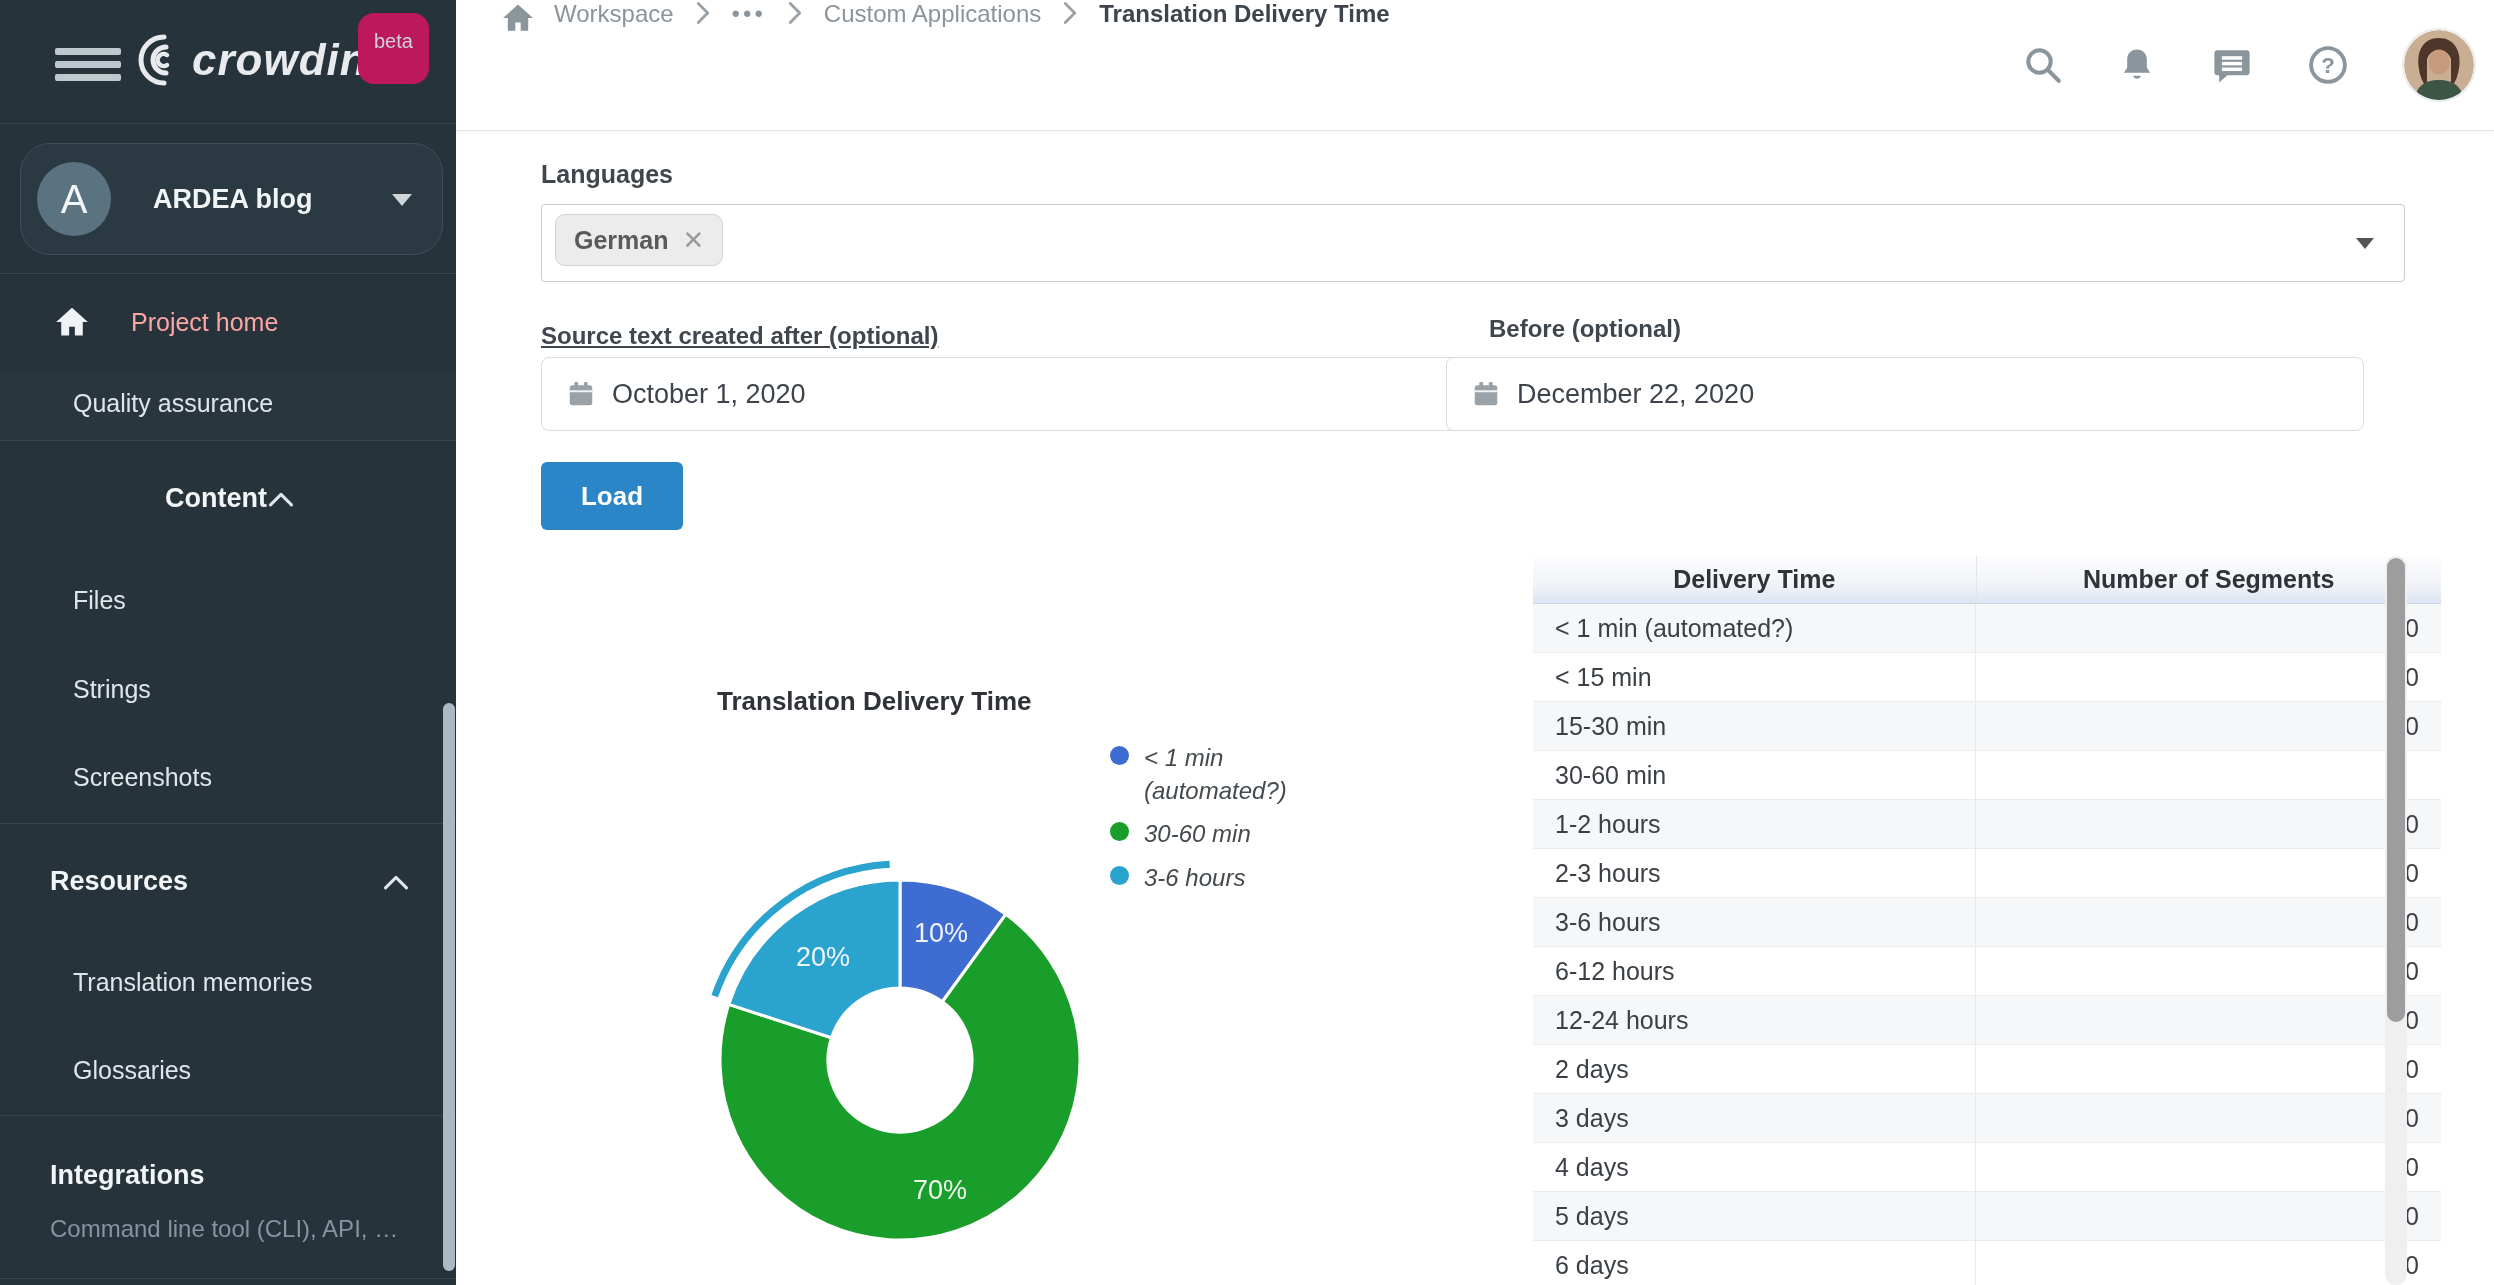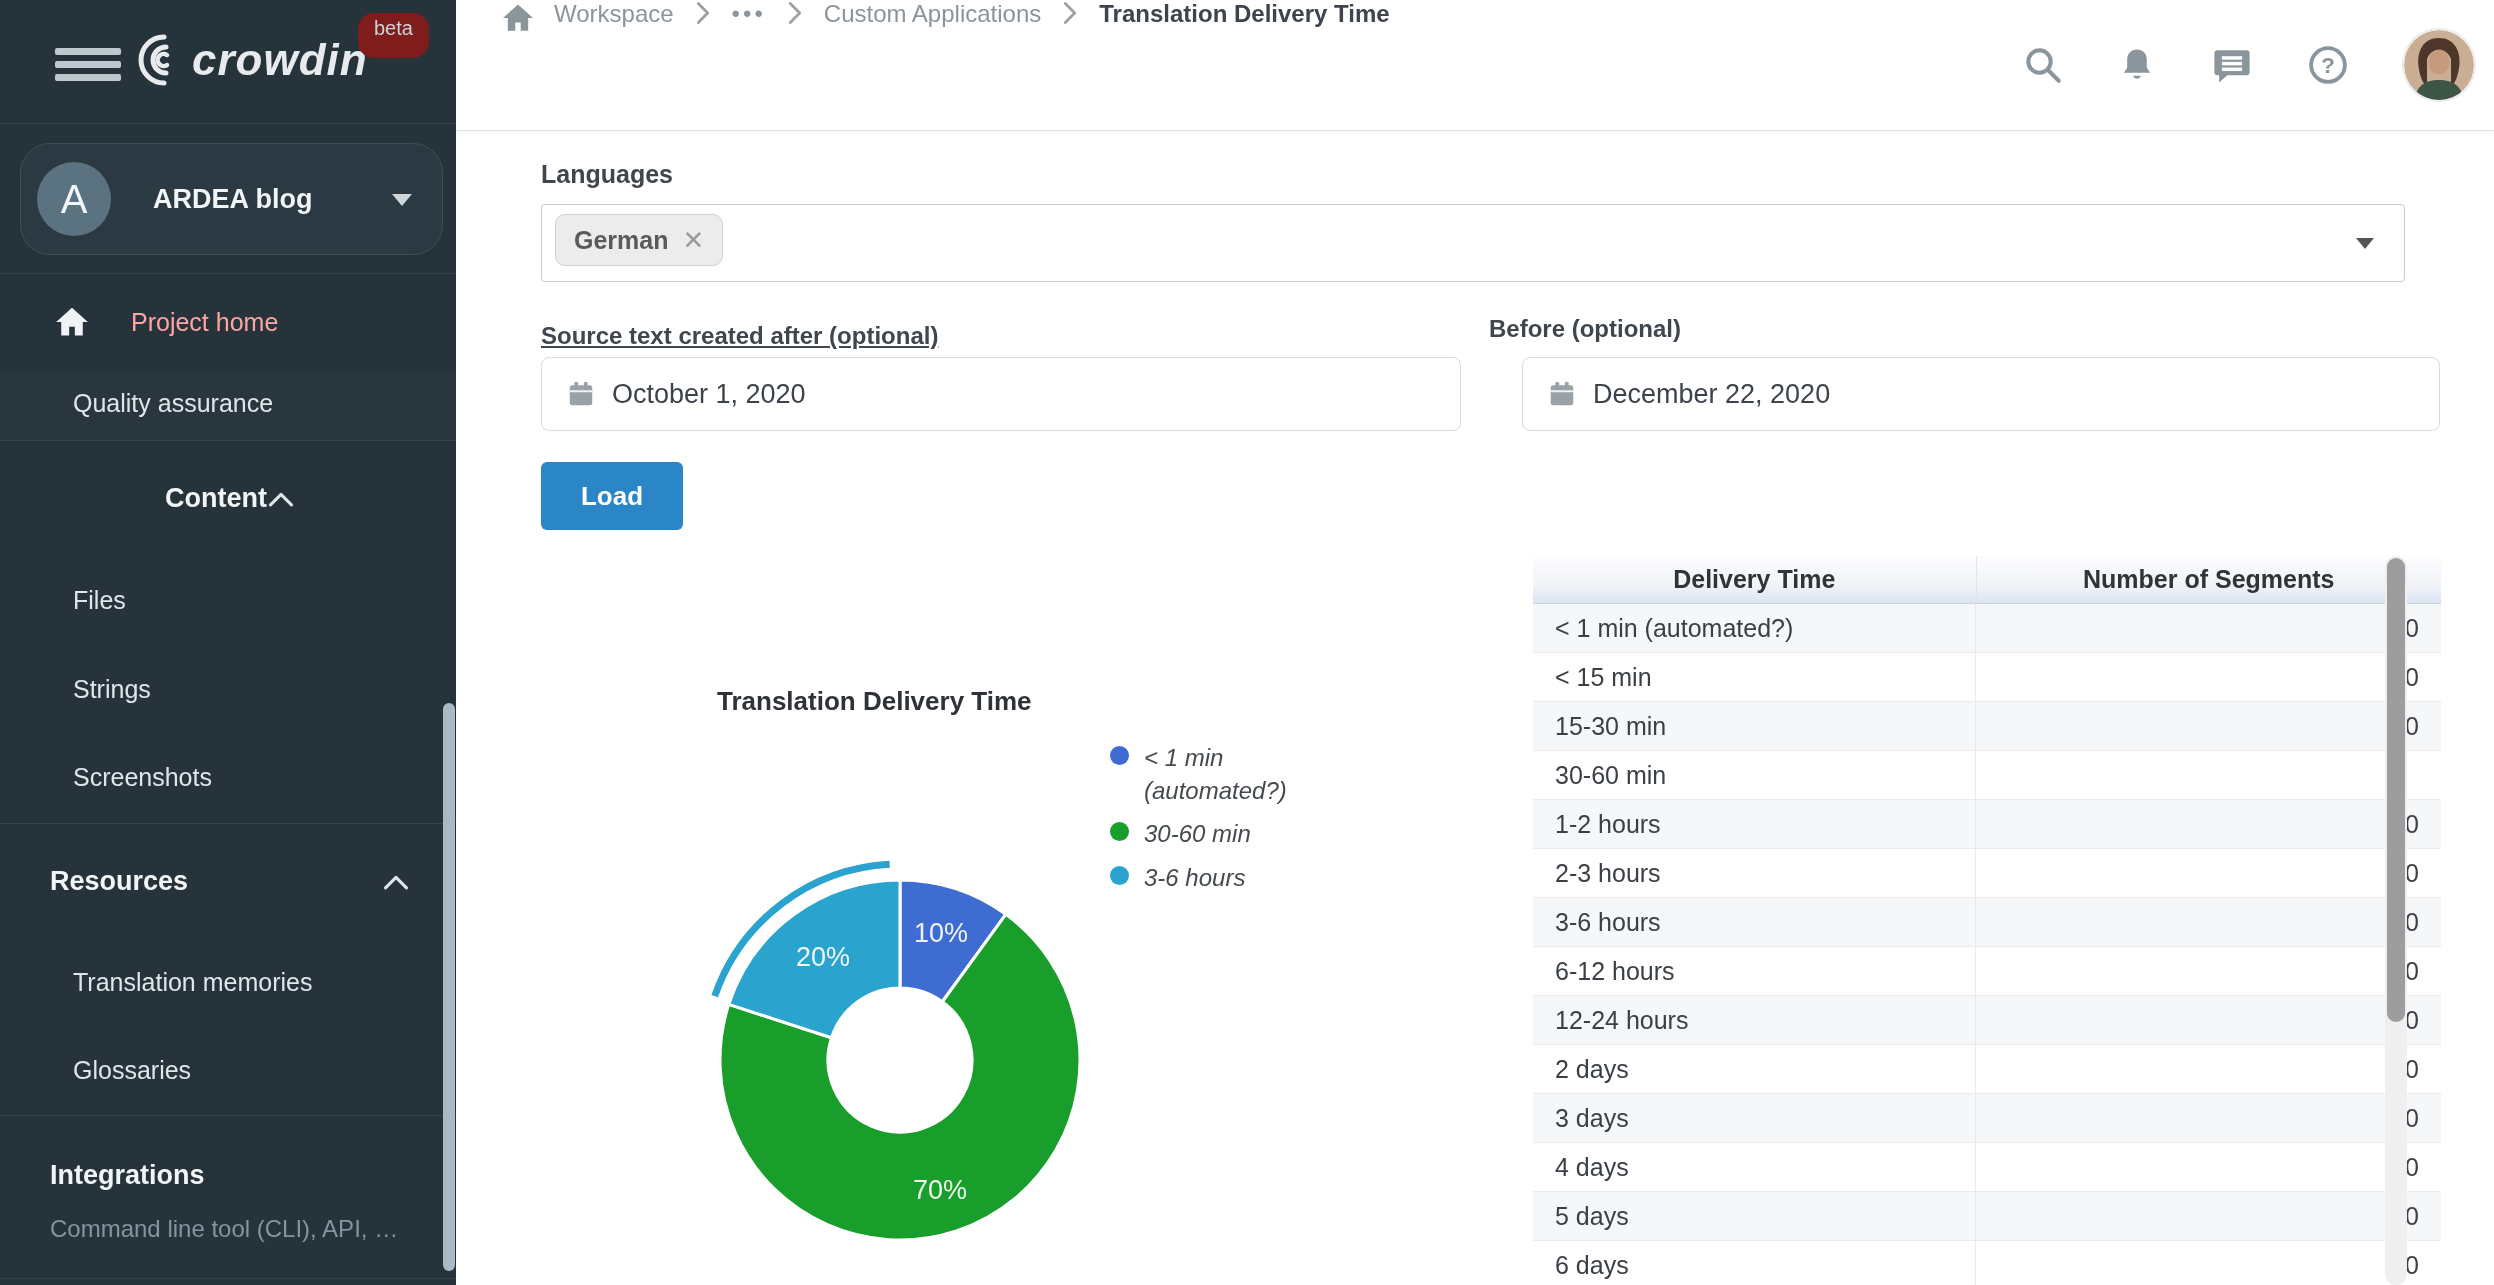--- a/index.html
+++ b/index.html
@@ -10,21 +10,21 @@
   }
   .abs{position:absolute;}
 
   
   .sidebar{left:0;top:0;width:456px;height:1285px;background:#27333b;}
   .side-div{left:0;width:456px;height:1px;background:#38444c;}
   .hamburger{left:55px;top:48px;width:66px;height:34px;cursor:pointer;}
   .hamburger span{display:block;width:66px;height:7px;border-radius:2px;background:#bfc8cd;margin-bottom:6px;}
   .logo{left:126px;top:34px;display:flex;align-items:center;gap:10px;cursor:pointer;}
   .logo-text{font-size:44px;font-weight:bold;font-style:italic;color:#e8ebed;letter-spacing:1px;}
-  .beta-pill{left:358px;top:13px;height:45px;padding:0 16px;border-radius:16px;background:#7f1d1d;
+  .beta-pill{left:358px;top:13px;height:45px;padding:13px 16px;border-radius:16px;background:#be185d;
     color:#ccd3d8;font-size:20px;line-height:31px;}
   .proj-card{left:20px;top:143px;width:421px;height:110px;border:1px solid #404e57;border-radius:30px;
     background:#2b3942;display:flex;align-items:center;cursor:pointer;}
   .proj-avatar{width:74px;height:74px;border-radius:50%;background:#5b7281;margin-left:16px;
     display:flex;align-items:center;justify-content:center;color:#f2f6f8;font-size:40px;}
   .proj-name{margin-left:42px;font-size:27px;font-weight:bold;color:#f2f5f6;}
   .caret-down{width:0;height:0;border-left:10px solid transparent;border-right:10px solid transparent;
     border-top:12px solid #cfd6da;}
   .proj-caret{position:absolute;right:30px;top:50px;}
   .side-item{color:#fca5a5;font-size:25px;cursor:pointer;}
@@ -237,21 +237,21 @@
     <span class="cal-ic">
       <svg width="30" height="30" viewBox="0 0 24 24">
           <rect x="3" y="5" width="18" height="16" rx="2" fill="currentColor"></rect>
           <rect x="6.7" y="2.4" width="3" height="5" rx="1" fill="currentColor"></rect>
           <rect x="14.3" y="2.4" width="3" height="5" rx="1" fill="currentColor"></rect>
           <rect x="3" y="9" width="18" height="1.6" fill="#fff" opacity="0.85"></rect>
         </svg>
     </span>
     <span class="date-text">October 1, 2020</span>
   </div>
-  <div class="abs date-field" style="left:1522px;width:916px;text-align:right;">
+  <div class="abs date-field" style="left:1446px;width:916px;text-align:right;">
     <span class="cal-ic">
       <svg width="30" height="30" viewBox="0 0 24 24">
           <rect x="3" y="5" width="18" height="16" rx="2" fill="currentColor"></rect>
           <rect x="6.7" y="2.4" width="3" height="5" rx="1" fill="currentColor"></rect>
           <rect x="14.3" y="2.4" width="3" height="5" rx="1" fill="currentColor"></rect>
           <rect x="3" y="9" width="18" height="1.6" fill="#fff" opacity="0.85"></rect>
         </svg>
     </span>
     <span class="date-text">December 22, 2020</span>
   </div>

